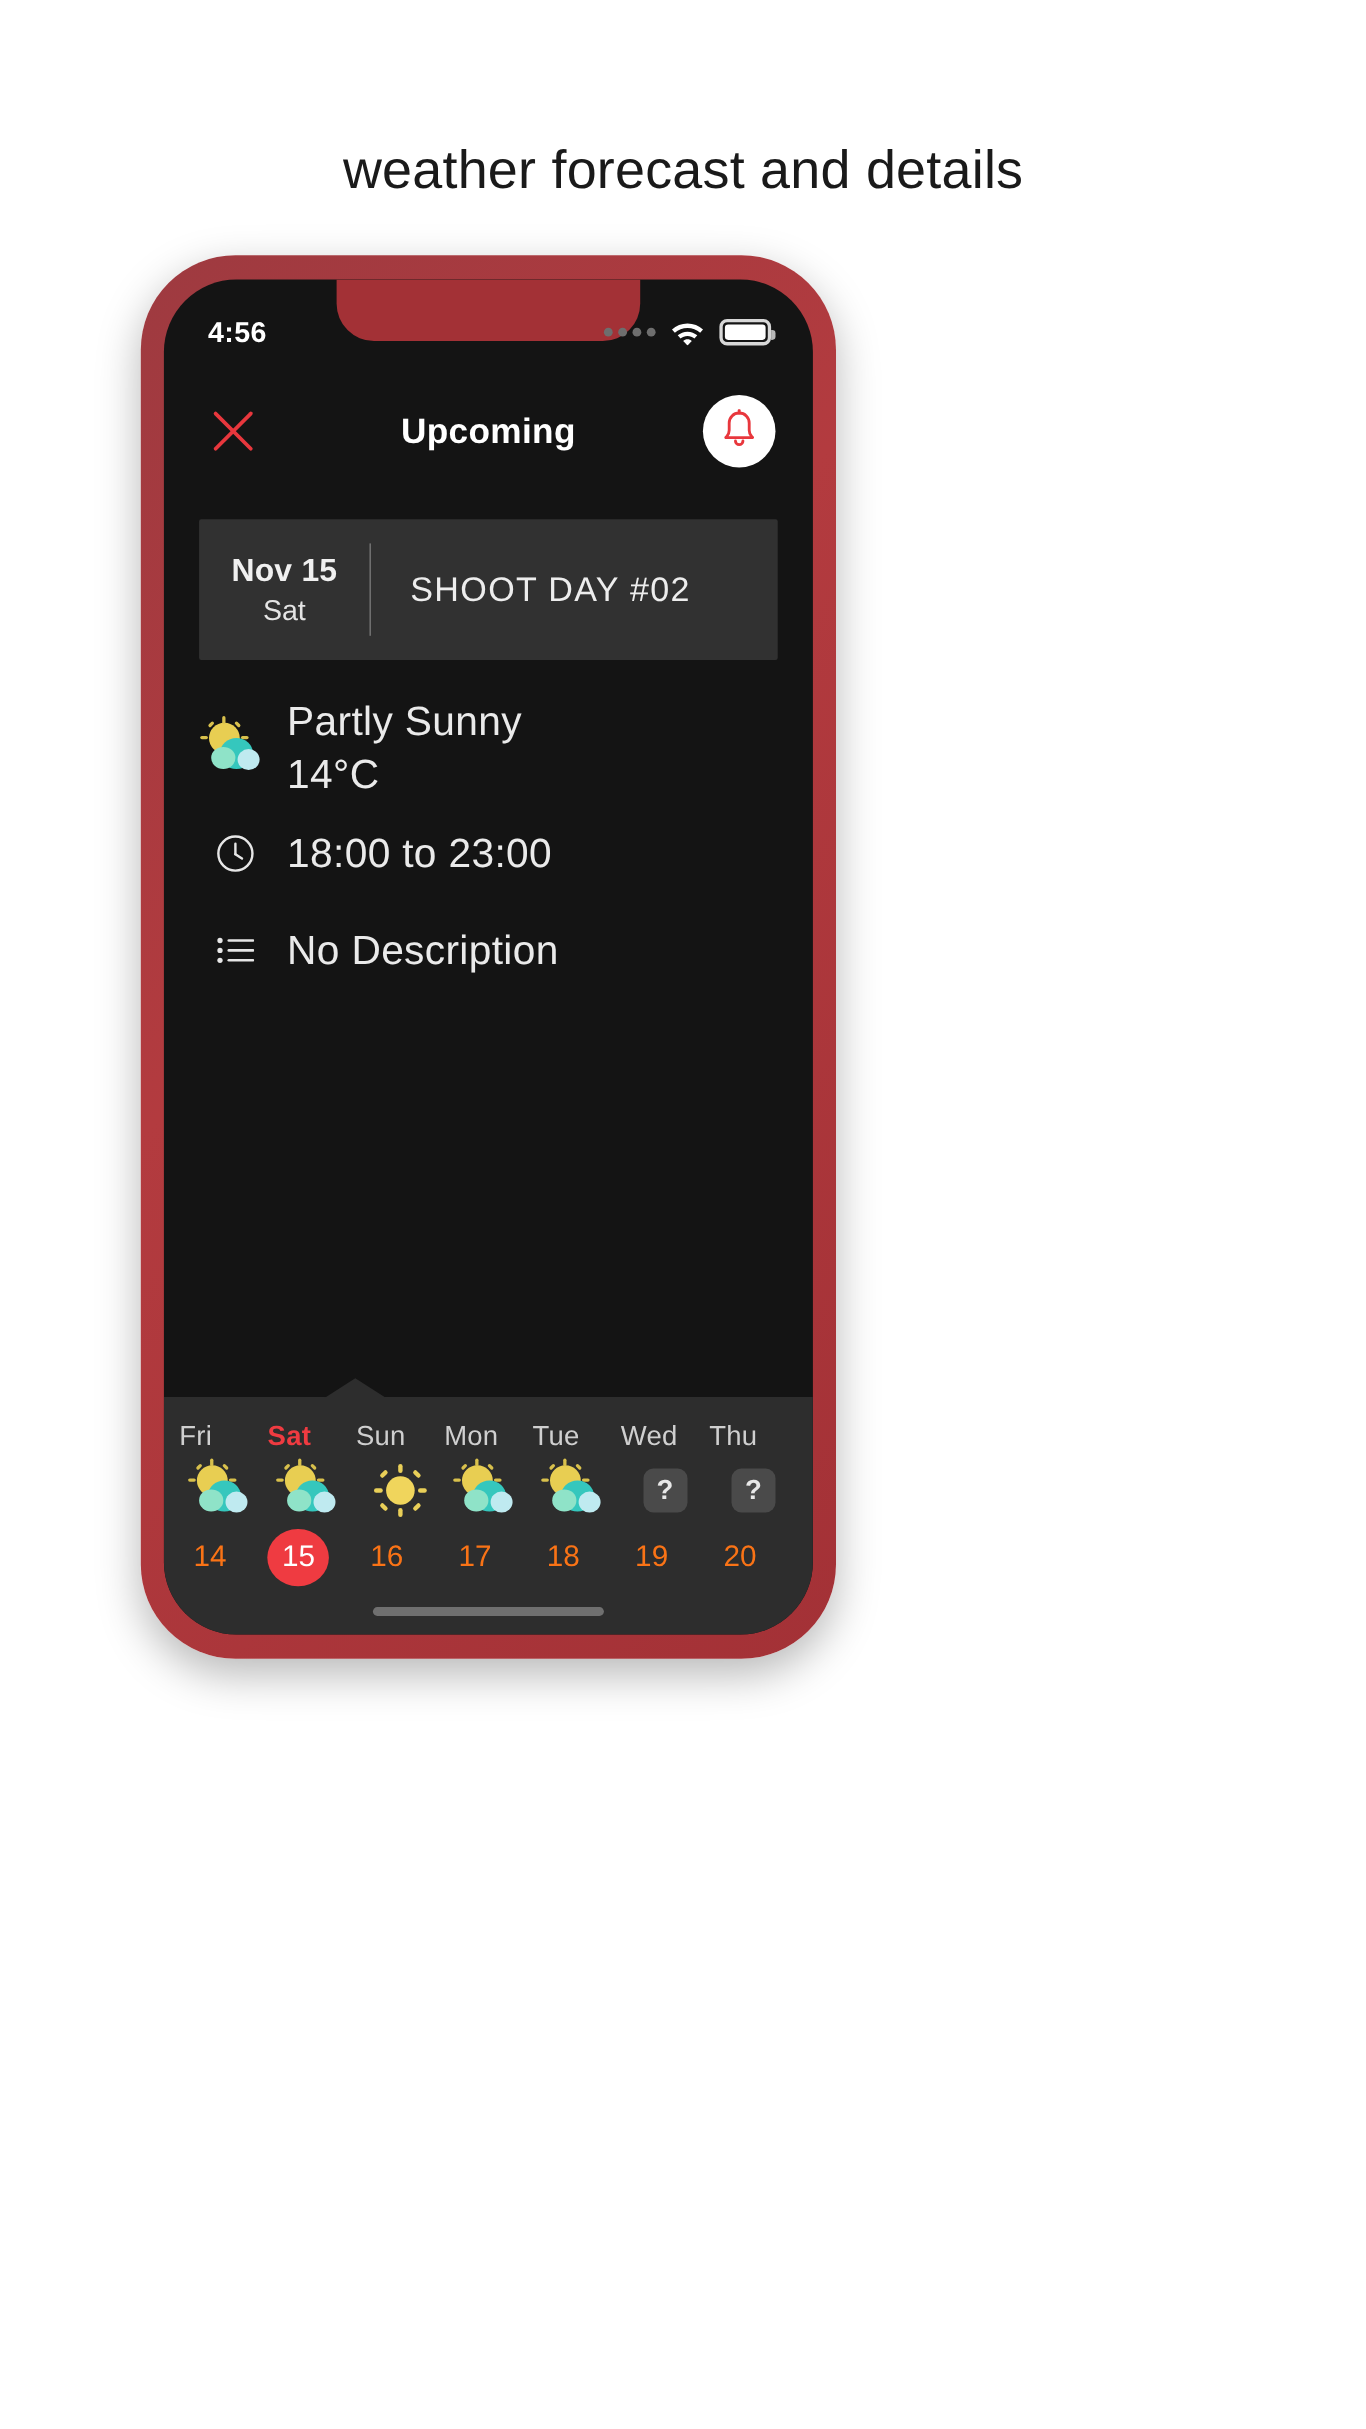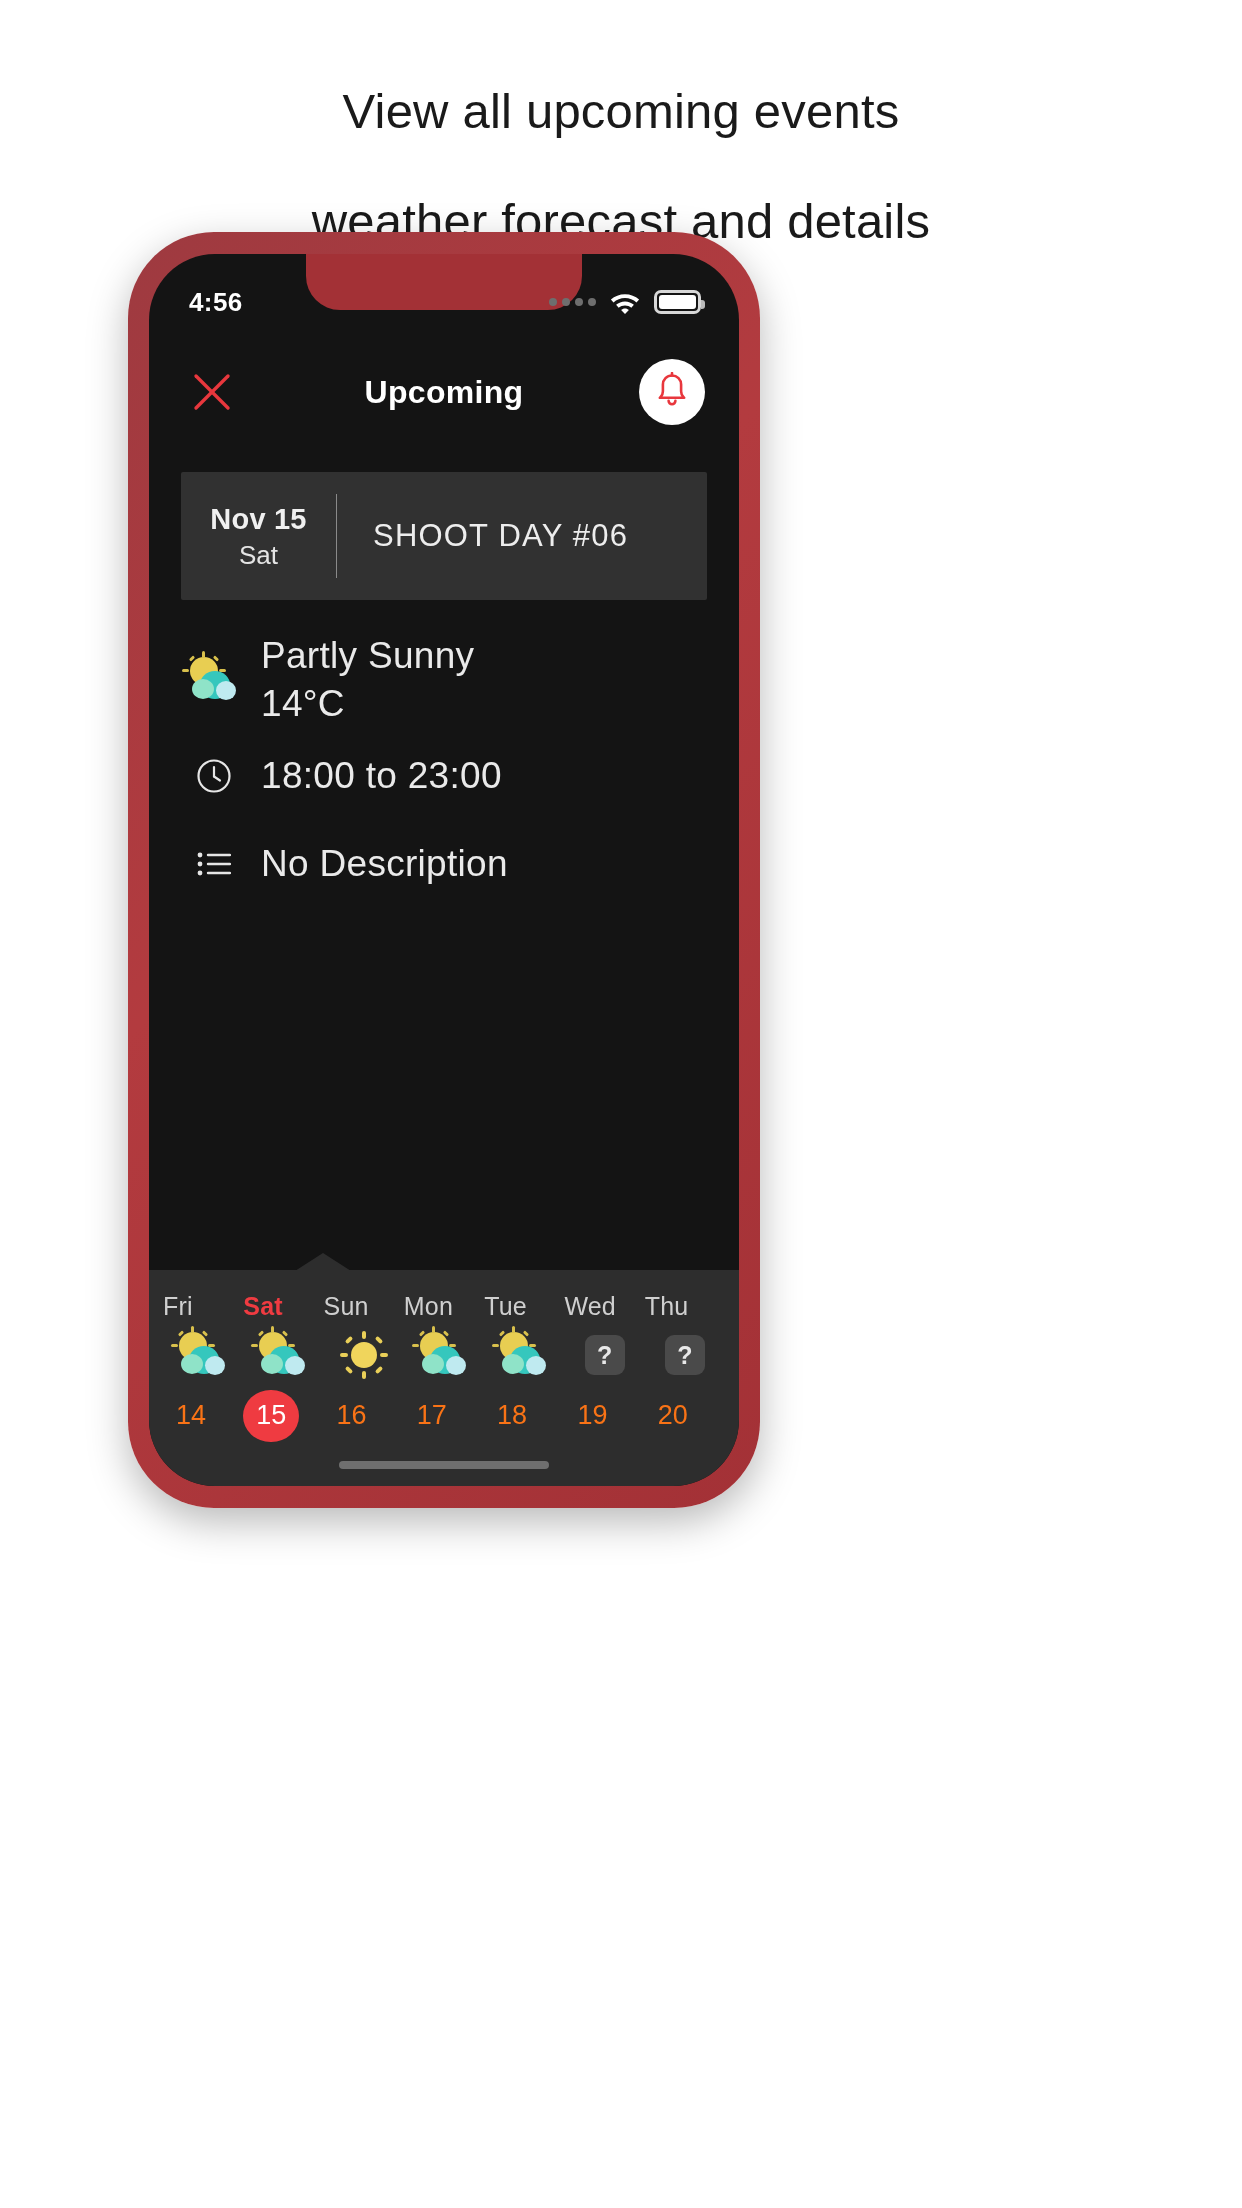--- a/index.html
+++ b/index.html
@@ -169,21 +169,20 @@
     position:absolute; left:50%; transform:translateX(-50%); bottom:17px;
     width:210px; height:8px; border-radius:5px; background:#6f6f6f;
   }
 </style>
 </head>
 <body>
 
 <div class="page">
 
   <div class="headline">
-    <span>View all upcoming events</span>
     <span class="l2">weather forecast and details</span>
   </div>
 
   <div class="phone">
     <div class="screen">
 
       <div class="statusbar">
         <div class="notch"></div>
         <div class="sb-time">4:56</div>
         <div class="sb-right">
@@ -224,21 +223,21 @@
           </span>
         </div>
       </div>
 
       <div class="event-card">
         <div class="ev-date">
           <div class="d1">Nov 15</div>
           <div class="d2">Sat</div>
         </div>
         <div class="ev-sep"></div>
-        <div class="ev-title">SHOOT DAY #06</div>
+        <div class="ev-title">SHOOT DAY #02</div>
       </div>
 
       <div class="details">
 
         <div class="drow wx-row">
           <div class="ico">
             <div class="wx-icon">
               <div class="sun"></div>
               <div class="ray" style="left:16px;  top:-4px; width:3px; height:7px;"></div>
               <div class="ray" style="left:-4px;  top:14px; width:7px; height:3px;"></div>

